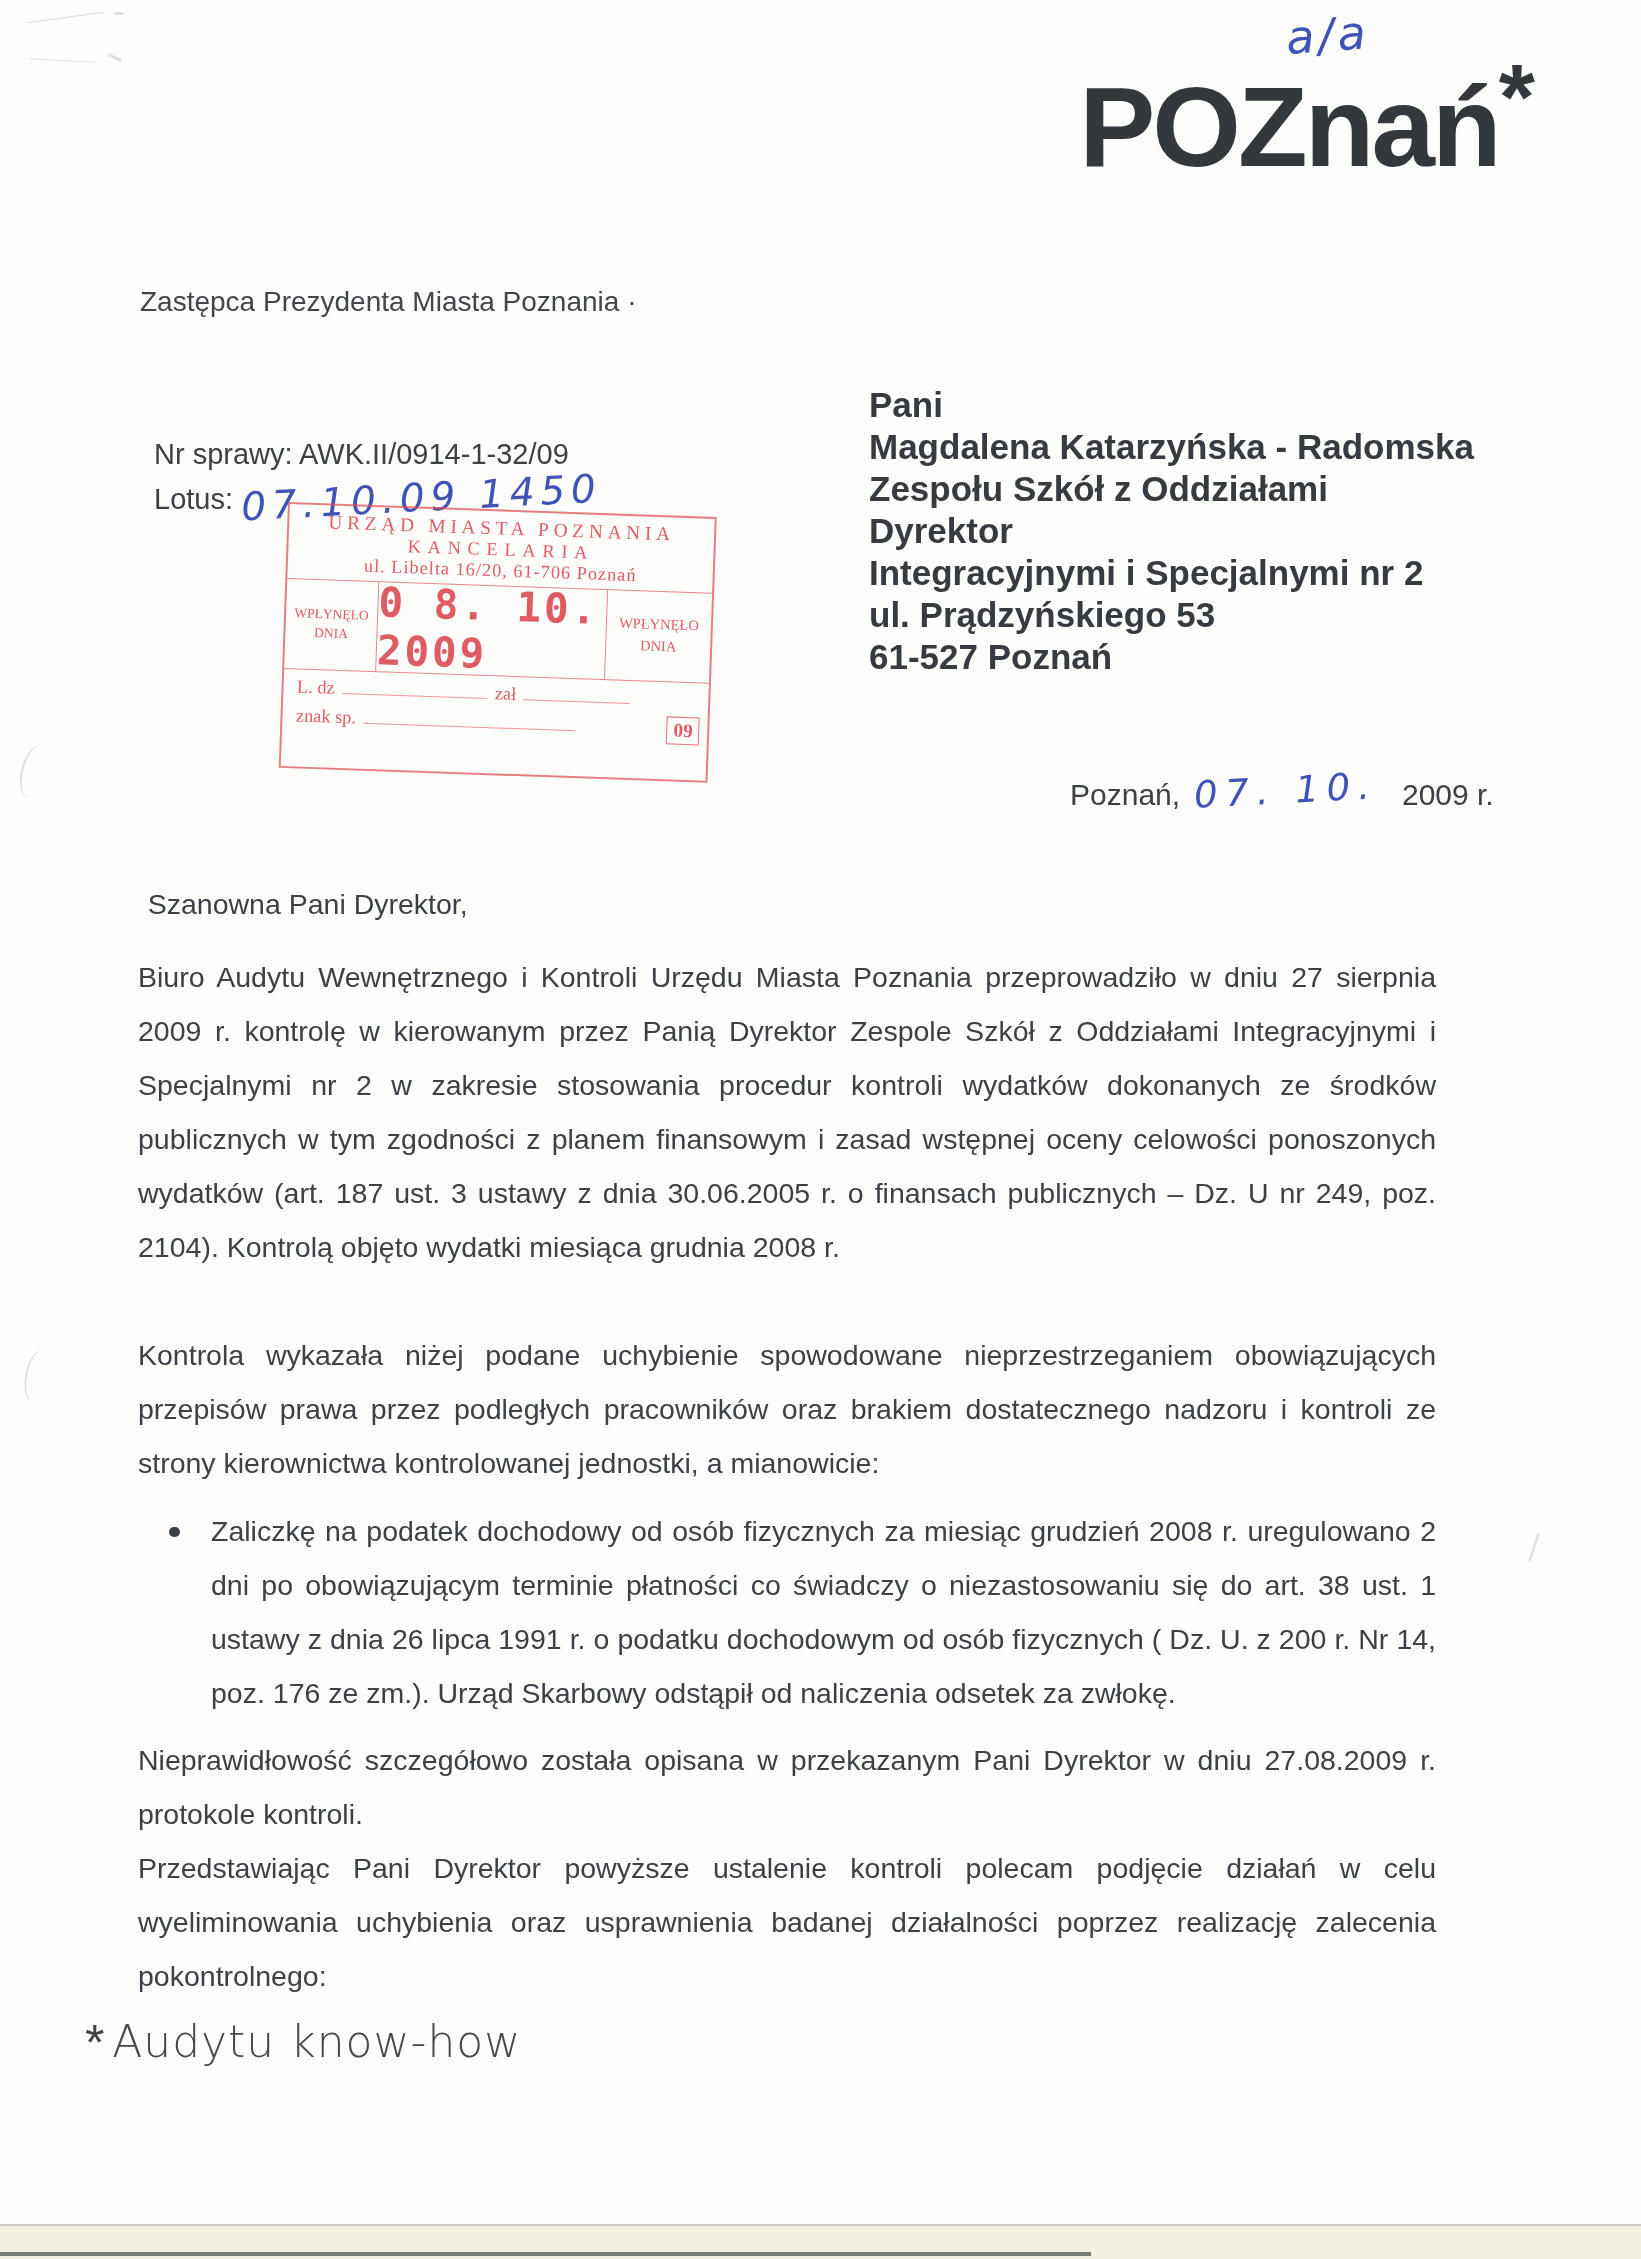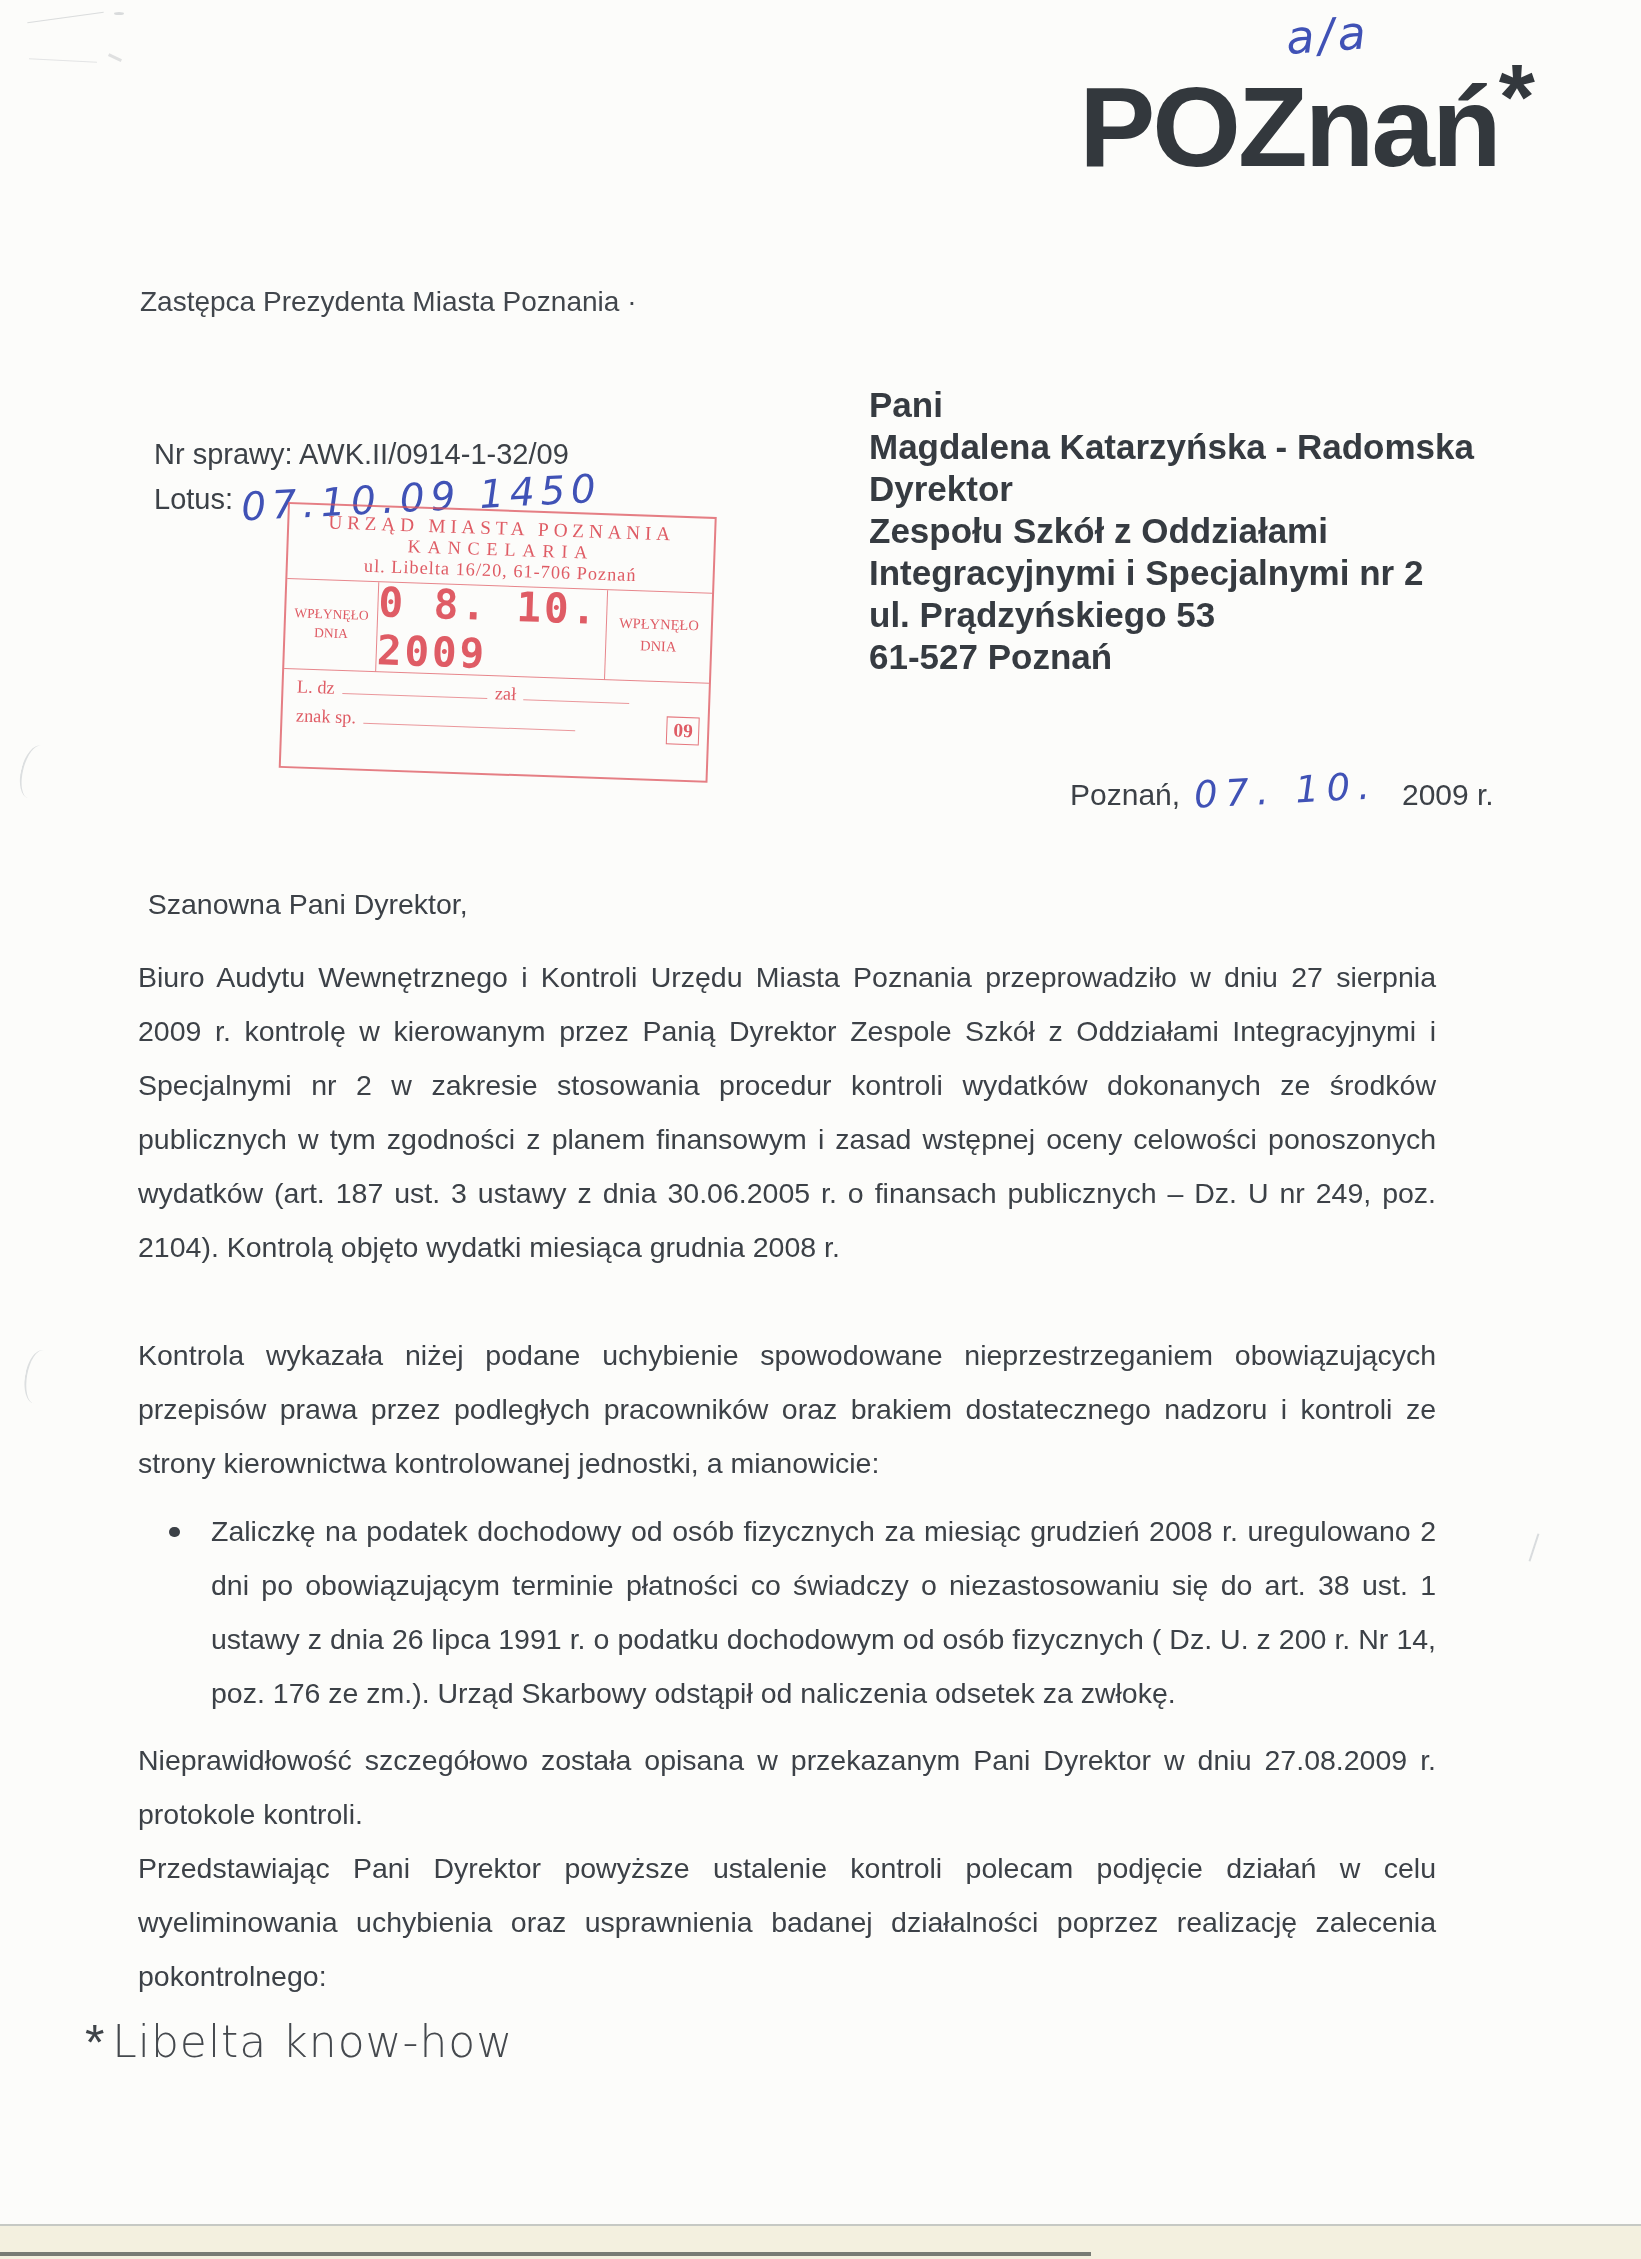--- a/index.html
+++ b/index.html
@@ -164,22 +164,22 @@
     </div>
     <div class="stamp-row">
       <span>znak sp.</span><span class="sline w3"></span>
       <span class="stamp-09">09</span>
     </div>
   </div>
 
   <div class="recipient">
     <div>Pani</div>
     <div>Magdalena Katarzyńska - Radomska</div>
+    <div>Zespołu Szkół z Oddziałami</div>
     <div>Dyrektor</div>
-    <div>Zespołu Szkół z Oddziałami</div>
     <div>Integracyjnymi i Specjalnymi nr 2</div>
     <div>ul. Prądzyńskiego 53</div>
     <div>61-527 Poznań</div>
   </div>
 
   <div class="dateline">
     <span>Poznań,</span>
     <span class="handwriting hw-date">07. 10.</span>
     <span>2009 r.</span>
   </div>
@@ -191,18 +191,18 @@
     <ul class="bullet-list">
       <li>Zaliczkę na podatek dochodowy od osób fizycznych za miesiąc grudzień 2008 r. uregulowano 2 dni po obowiązującym terminie płatności co świadczy o niezastosowaniu się do art. 38 ust. 1 ustawy z dnia 26 lipca 1991 r. o podatku dochodowym od osób fizycznych ( Dz. U. z 200 r. Nr 14, poz. 176 ze zm.). Urząd Skarbowy odstąpił od naliczenia odsetek za zwłokę.</li>
     </ul>
     <p class="just p3">Nieprawidłowość szczegółowo została opisana w przekazanym Pani Dyrektor w dniu 27.08.2009 r. protokole kontroli.</p>
     <p class="just p4">Przedstawiając Pani Dyrektor powyższe ustalenie kontroli polecam podjęcie działań w celu wyeliminowania uchybienia oraz usprawnienia badanej działalności poprzez realizację zalecenia pokontrolnego:</p>
   </div>
 
   <div class="footer">
     <div class="footer-brand">
       <span class="footer-star">*</span>
-      <span class="footer-brand-text">Libelta know-how</span>
+      <span class="footer-brand-text">Audytu know-how</span>
     </div>
   </div>
 
 </div>
 
 
 </body></html>

